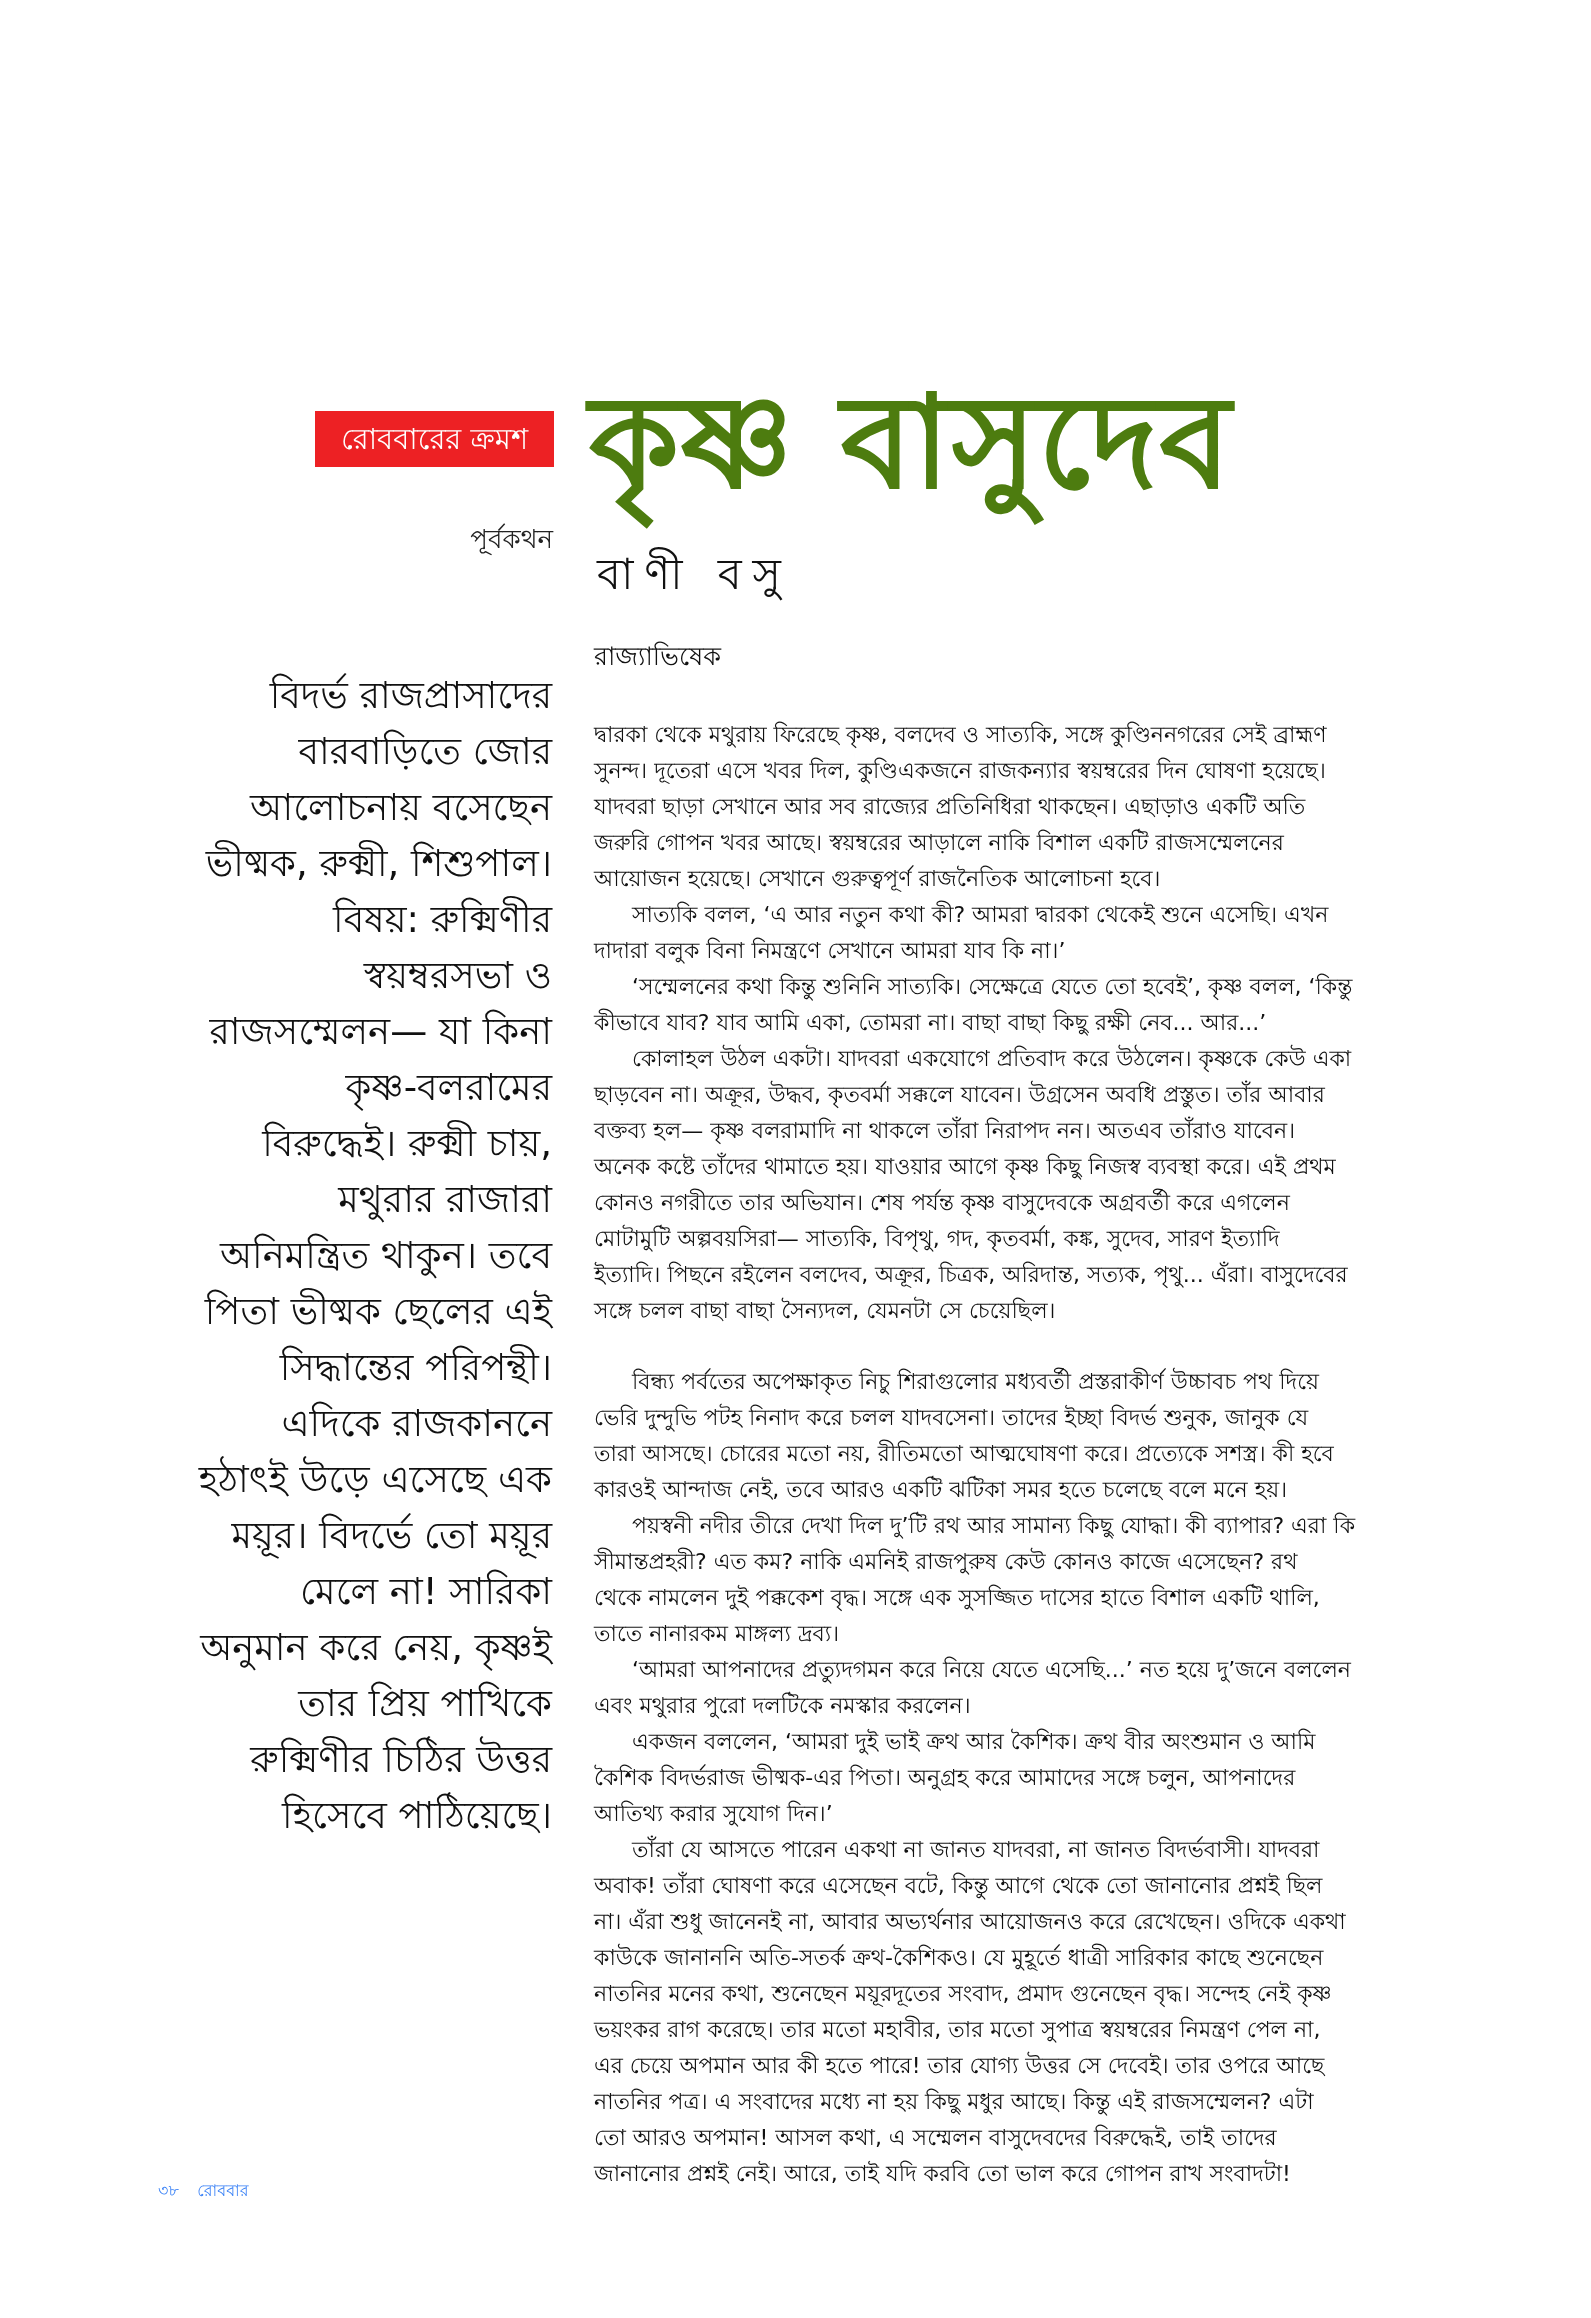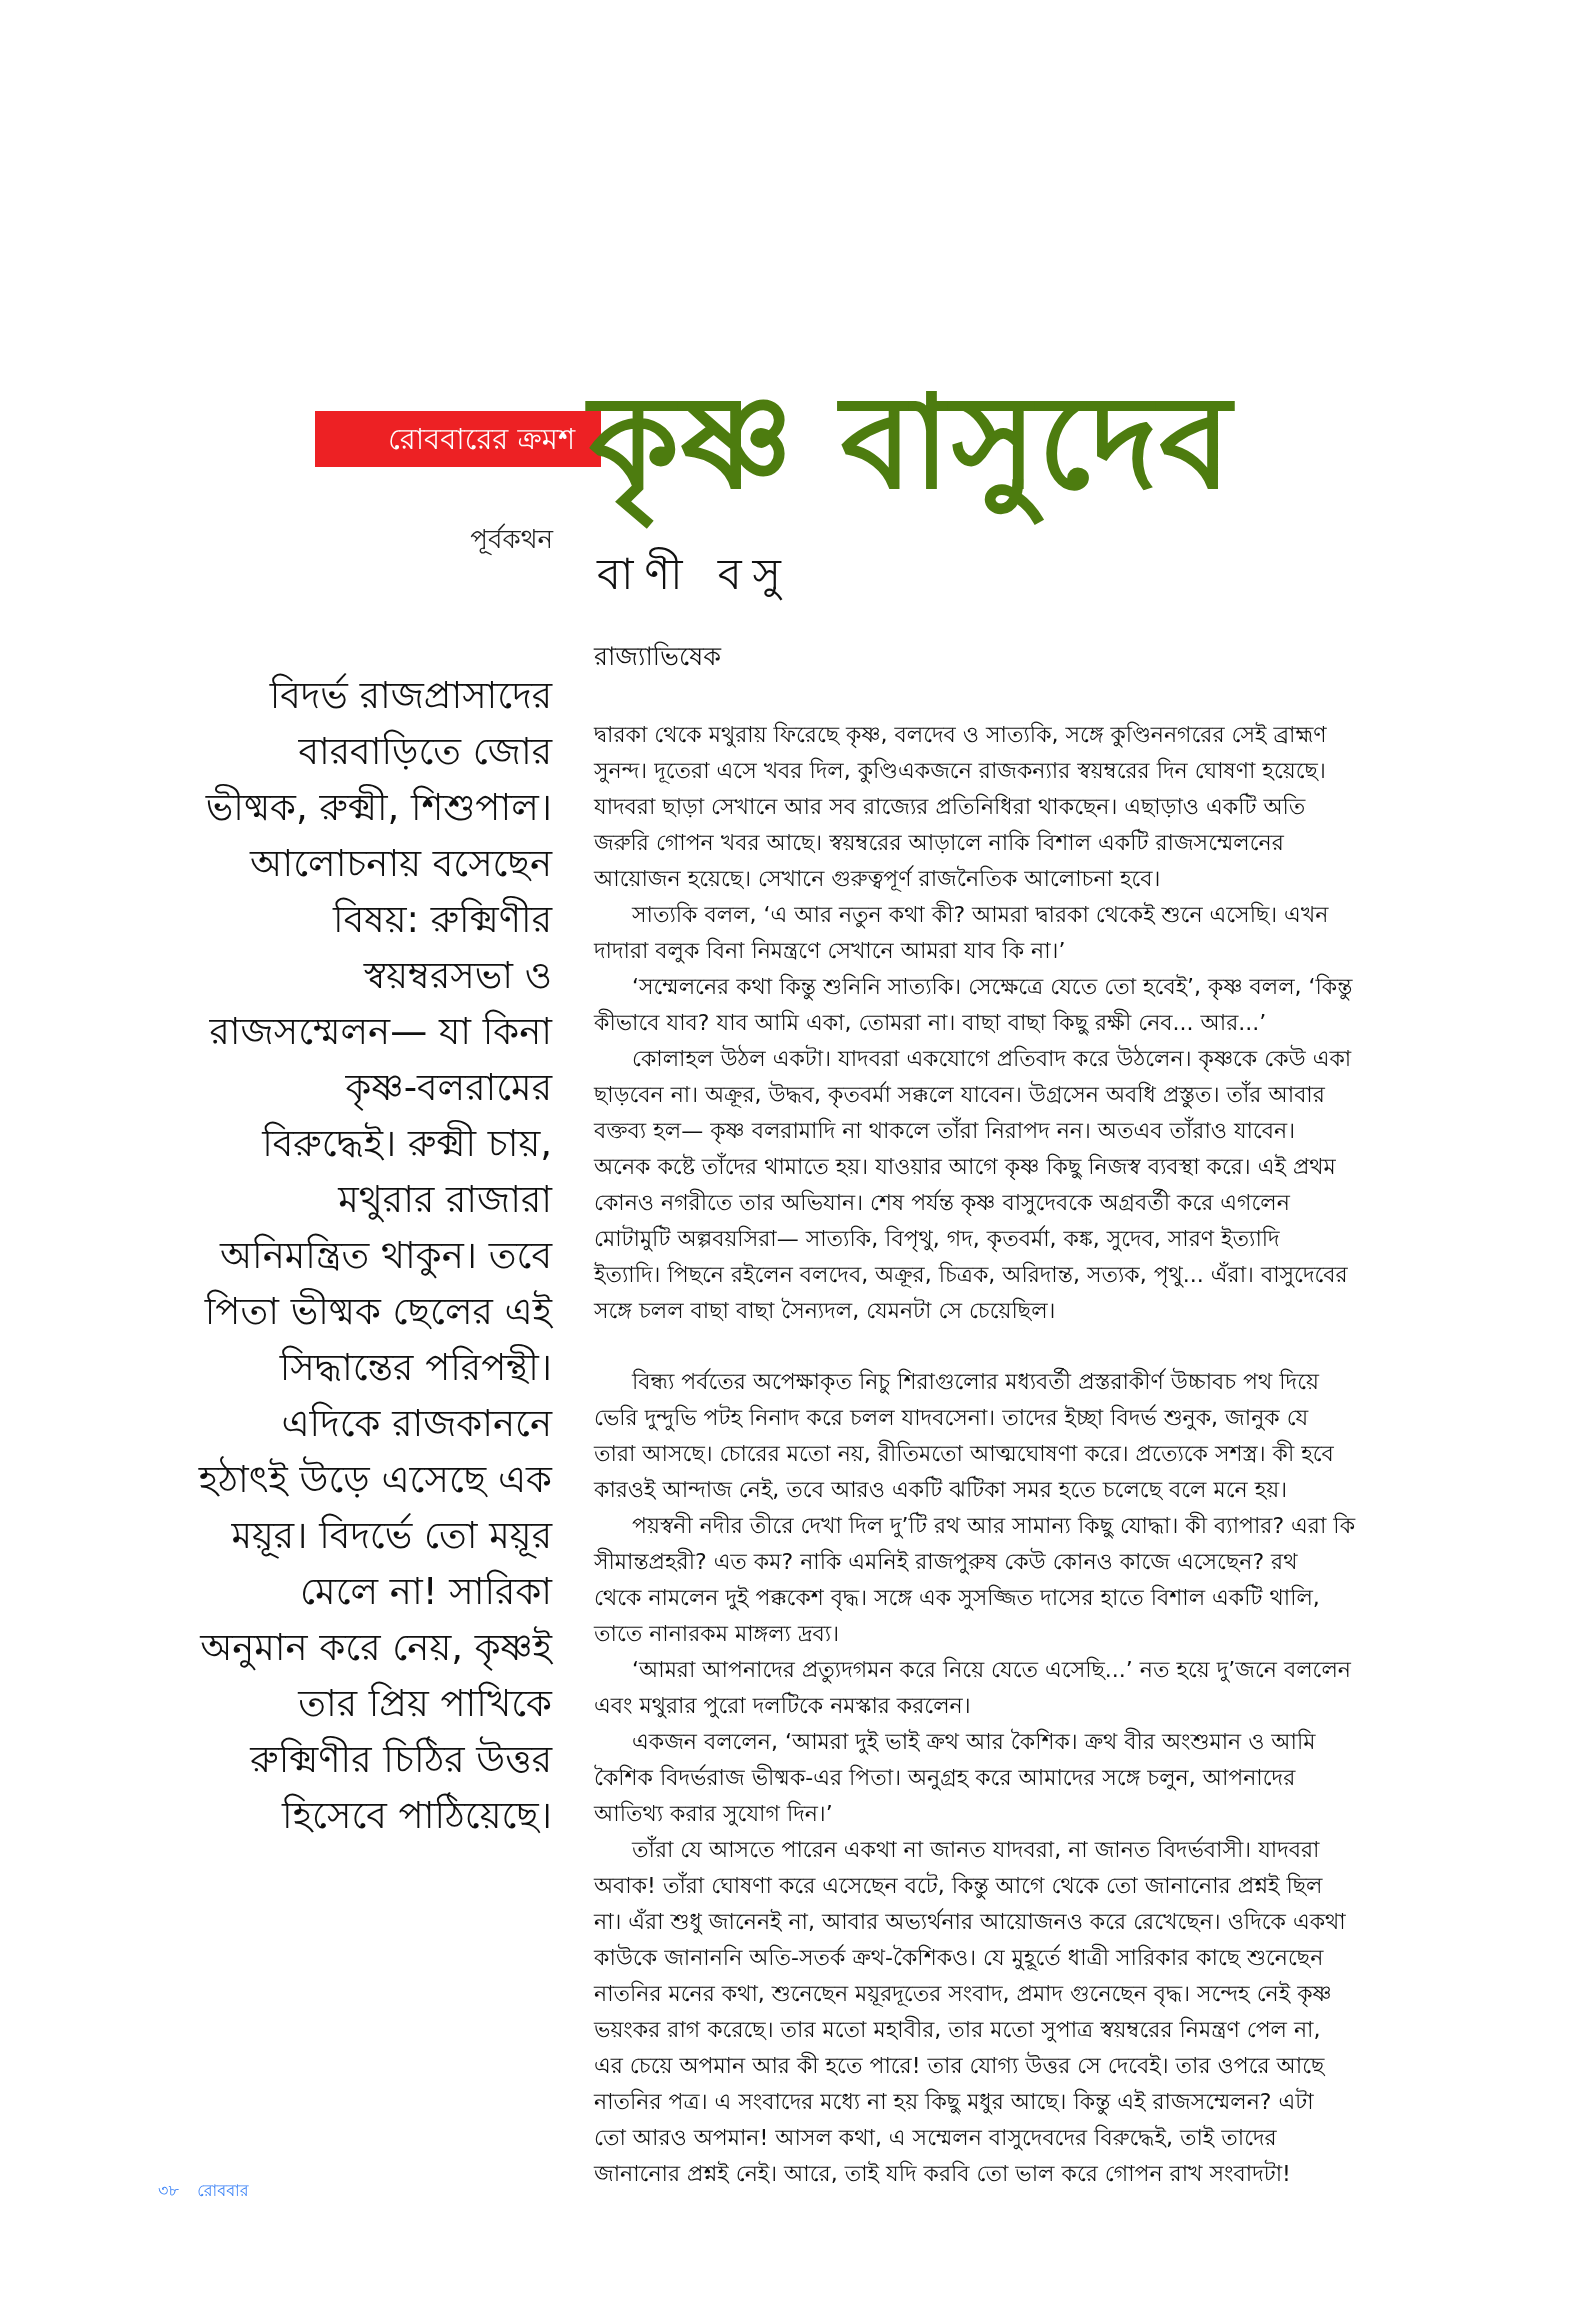--- a/index.html
+++ b/index.html
@@ -19,34 +19,34 @@
   .body { left:594px; top:717px; width:828px; }
   .body .ln { font-size:22px; line-height:36px; white-space:nowrap; color:#111; }
   .body .ind { padding-left:38px; }
   .body .gap { height:35px; }
   .footer { left:158px; top:2175px; font-size:16px; line-height:31px; white-space:nowrap; color:#3b82f6; }
   .footer .pg { margin-right:18.5px; }
 </style>
 </head>
 <body>
 
-<div class="abs badge" style="background: rgb(237, 33, 36); padding-left: 47px;">
+<div class="abs badge" style="background: rgb(237, 33, 36);">
   <span style="color: rgb(255, 255, 255);">রোববারের ক্রমশ</span>
 </div>
 
 <div class="abs title">কৃষ্ণ বাসুদেব</div>
 
 <div class="abs kicker">পূর্বকথন</div>
 <div class="abs author">বাণী বসু</div>
 
 <div class="abs pull" id="pull">
     <div>বিদর্ভ রাজপ্রাসাদের</div>
     <div>বারবাড়িতে জোর</div>
+    <div>আলোচনায় বসেছেন</div>
     <div>ভীষ্মক, রুক্মী, শিশুপাল।</div>
-    <div>আলোচনায় বসেছেন</div>
     <div>বিষয়: রুক্মিণীর</div>
     <div>স্বয়ম্বরসভা ও</div>
     <div>রাজসম্মেলন— যা কিনা</div>
     <div>কৃষ্ণ-বলরামের</div>
     <div>বিরুদ্ধেই। রুক্মী চায়,</div>
     <div>মথুরার রাজারা</div>
     <div>অনিমন্ত্রিত থাকুন। তবে</div>
     <div>পিতা ভীষ্মক ছেলের এই</div>
     <div>সিদ্ধান্তের পরিপন্থী।</div>
     <div>এদিকে রাজকাননে</div>

